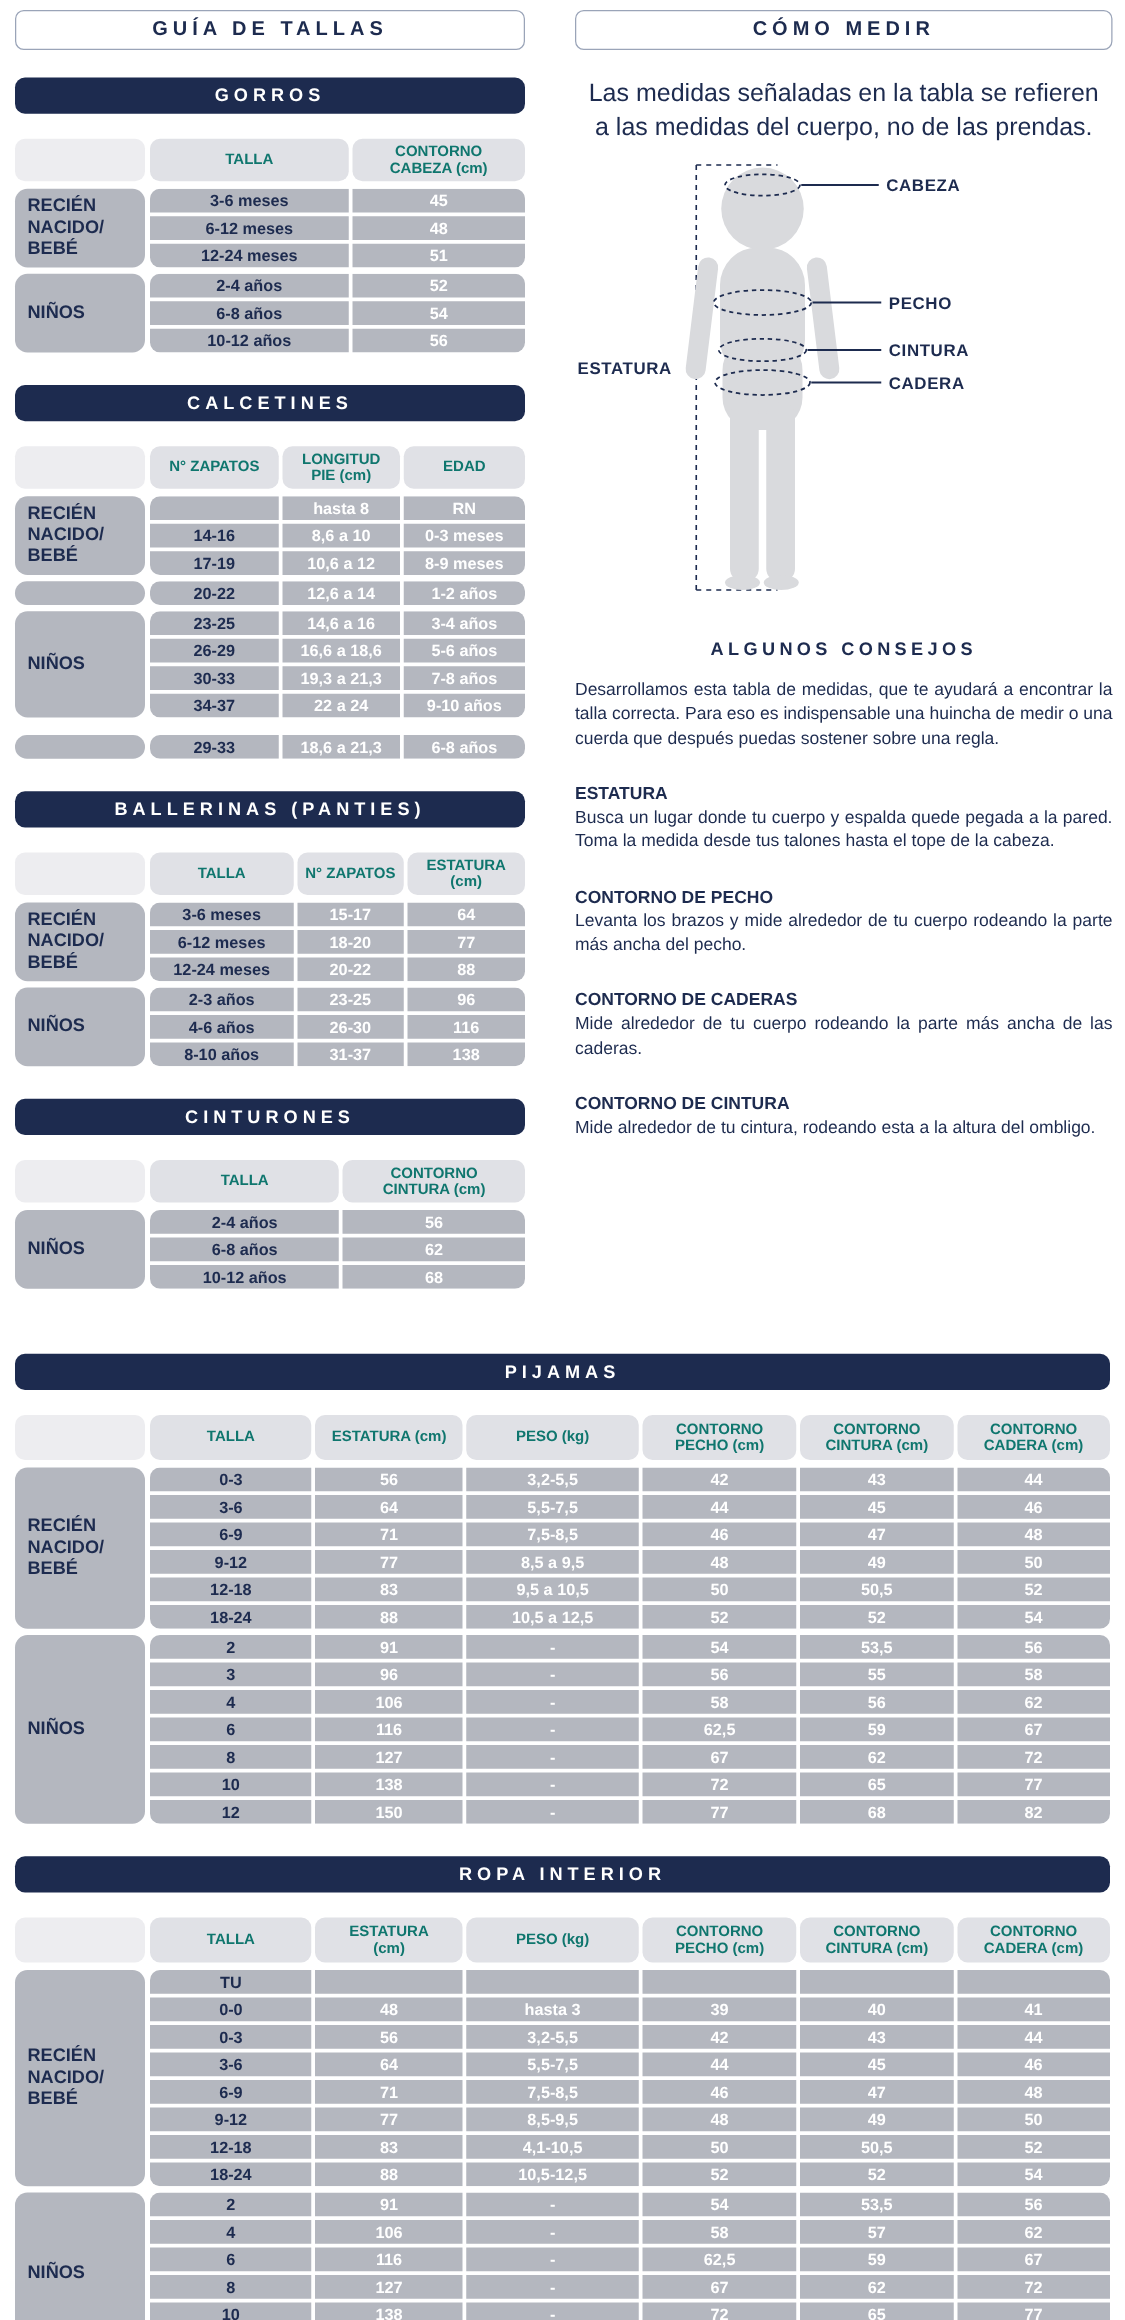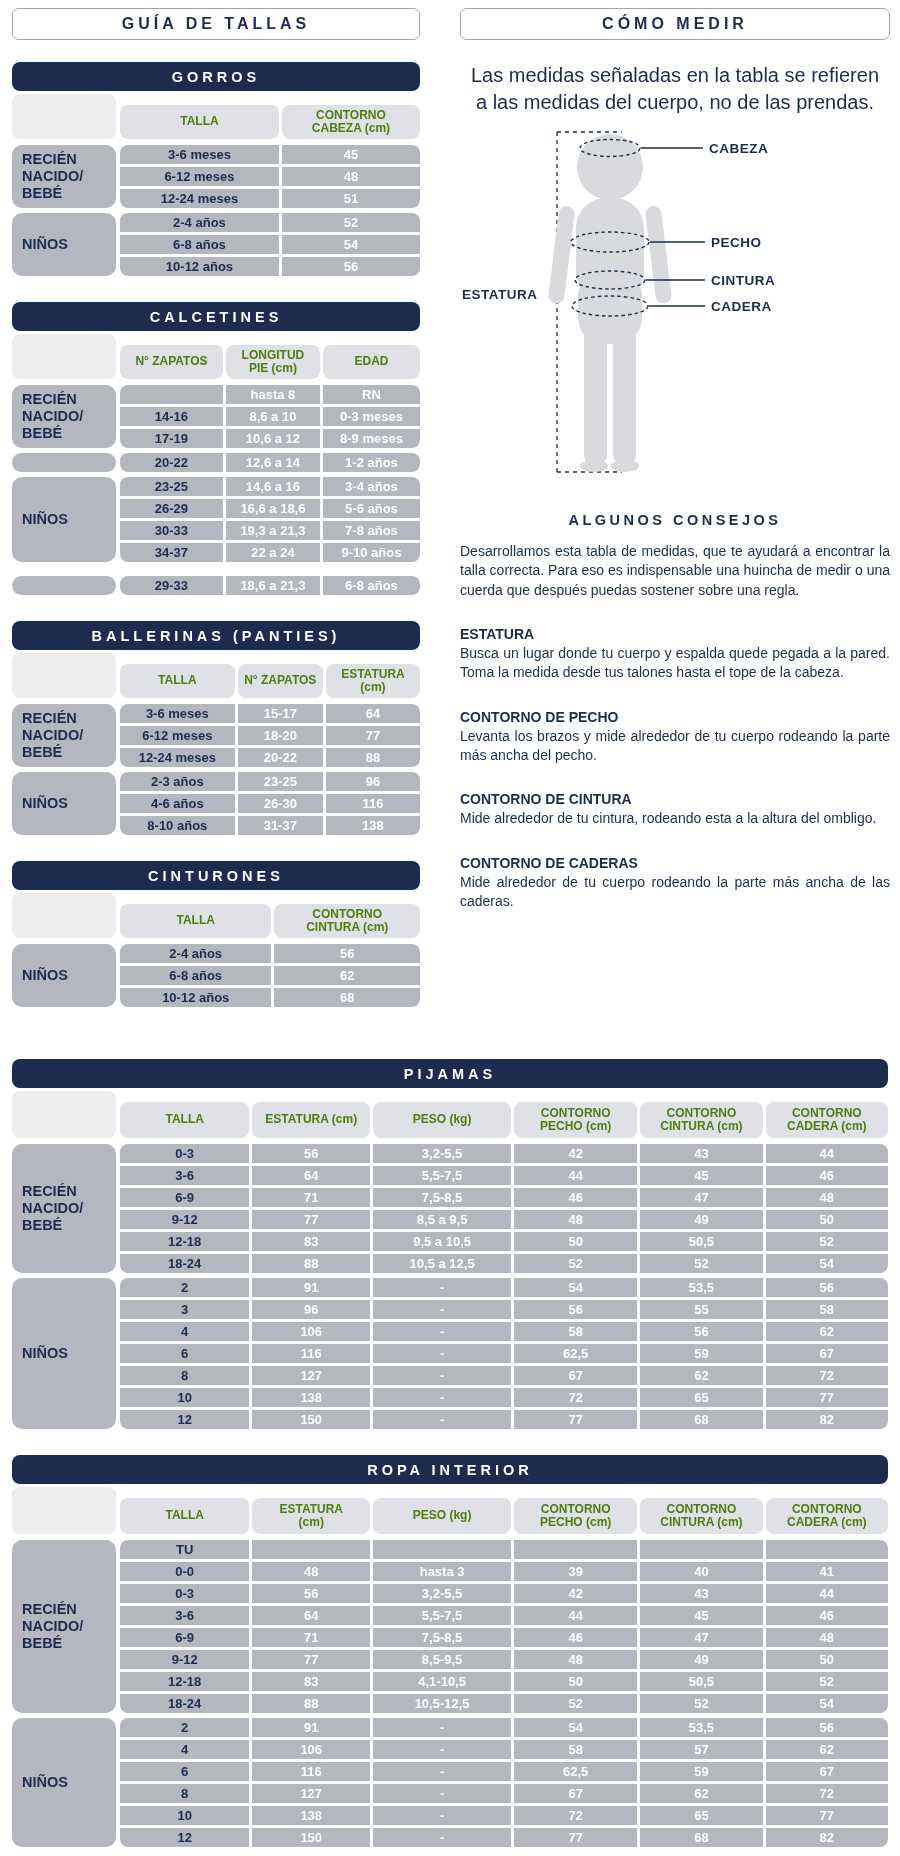--- a/index.html
+++ b/index.html
@@ -24,32 +24,32 @@
     margin-bottom: 22px;
   }
 
   
   .section { margin-bottom: 26px; }
   .bar {
     background: #1d2b4f; color: #ffffff;
     border-radius: 8px; height: 29px;
     display: flex; align-items: center; justify-content: center;
     font-weight: 700; font-size: 14.5px; letter-spacing: 4px;
-    margin-bottom: 3px;
+    margin-bottom: 20px;
   }
   .tline { display: grid; grid-template-columns: 104px 1fr; column-gap: 4px; }
   .thead { margin-bottom: 6px; }
   .corner { background: #ededf0; border-radius: 8px; min-height: 34px; }
   .cols { display: grid; column-gap: 3px; }
   .hcell {
     background: #e0e1e6; border-radius: 8px;
     min-height: 34px;
     display: flex; align-items: center; justify-content: center;
     text-align: center; white-space: pre-line; line-height: 1.12;
-    font-weight: 700; font-size: 12px; color: #4d7c0f; margin-top: 11px;
+    font-weight: 700; font-size: 12px; color: #0f766e;
   }
   .groups { display: flex; flex-direction: column; gap: 5px; }
   .gap-before { margin-top: 9px; }
   .glabel {
     background: #b4b7bf; border-radius: 10px;
     color: #1d2b4f; font-weight: 700; font-size: 14.5px;
     display: flex; align-items: center;
     padding: 4px 6px 4px 10px;
     white-space: pre-line; line-height: 1.18;
   }
@@ -373,26 +373,26 @@
 
       <div class="tip">
         <div class="tip-title">ESTATURA</div>
         <p class="tip-text">Busca un lugar donde tu cuerpo y espalda quede pegada a la pared. Toma la medida desde tus talones hasta el tope de la cabeza.</p>
       </div>
       <div class="tip">
         <div class="tip-title">CONTORNO DE PECHO</div>
         <p class="tip-text">Levanta los brazos y mide alrededor de tu cuerpo rodeando la parte más ancha del pecho.</p>
       </div>
       <div class="tip">
+        <div class="tip-title">CONTORNO DE CADERAS</div>
+        <p class="tip-text">Mide alrededor de tu cuerpo rodeando la parte más ancha de las caderas.</p>
+      </div>
+      <div class="tip">
         <div class="tip-title">CONTORNO DE CINTURA</div>
         <p class="tip-text">Mide alrededor de tu cintura, rodeando esta a la altura del ombligo.</p>
-      </div>
-      <div class="tip">
-        <div class="tip-title">CONTORNO DE CADERAS</div>
-        <p class="tip-text">Mide alrededor de tu cuerpo rodeando la parte más ancha de las caderas.</p>
       </div>
     </div>
   </div>
 
   <div class="section wide" data-table="pijamas">
     <div class="bar">PIJAMAS</div>
     <div class="tline thead">
       <div class="corner"></div>
       <div class="cols">
           <div class="hcell">TALLA</div>

